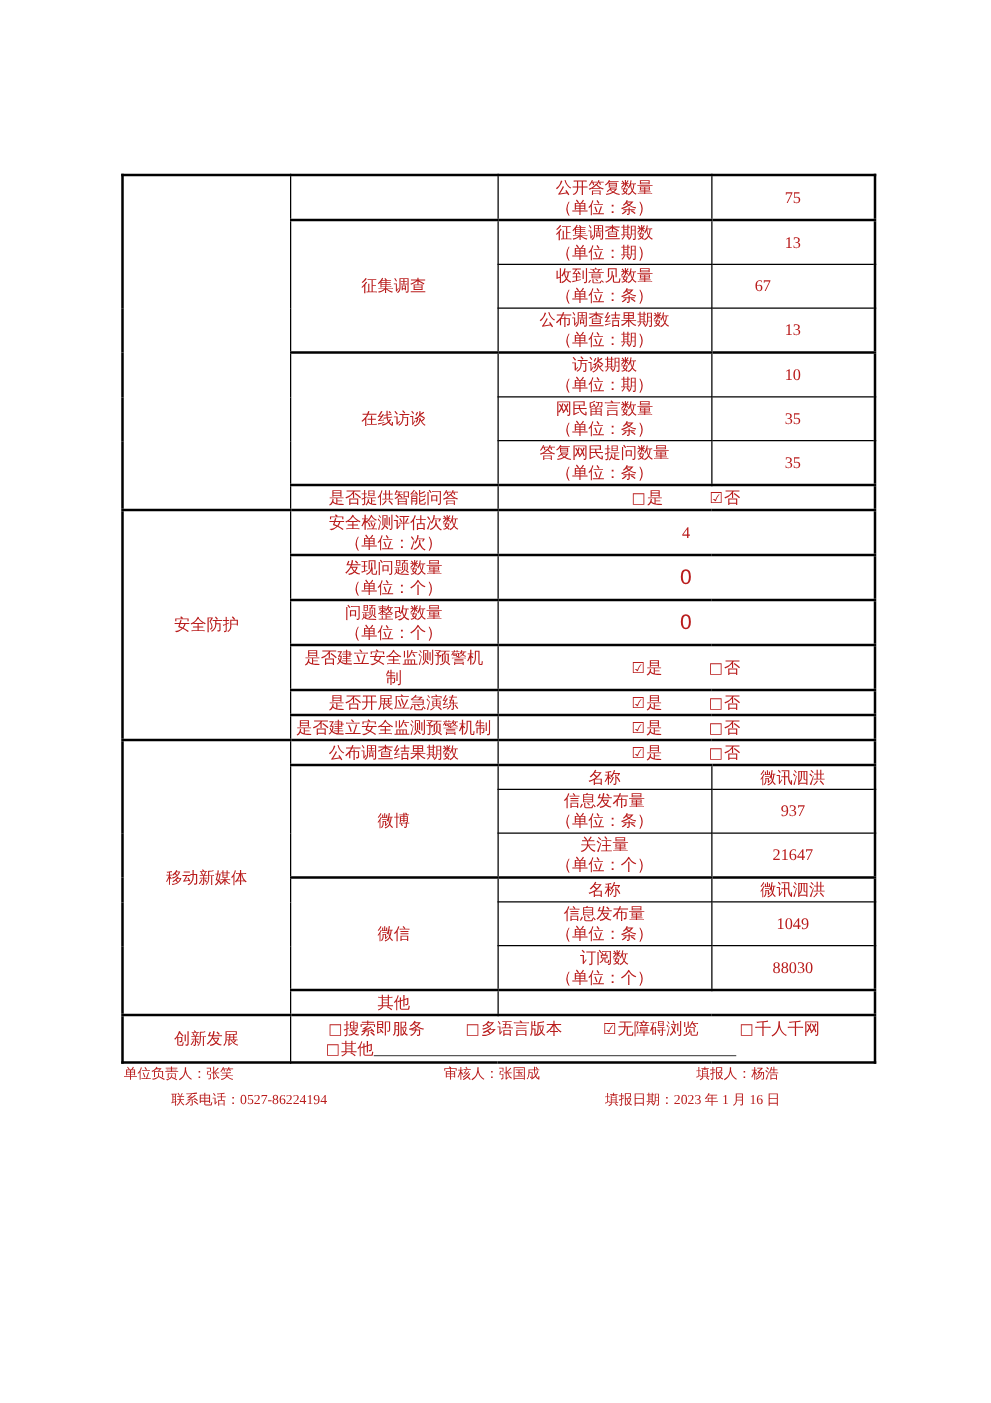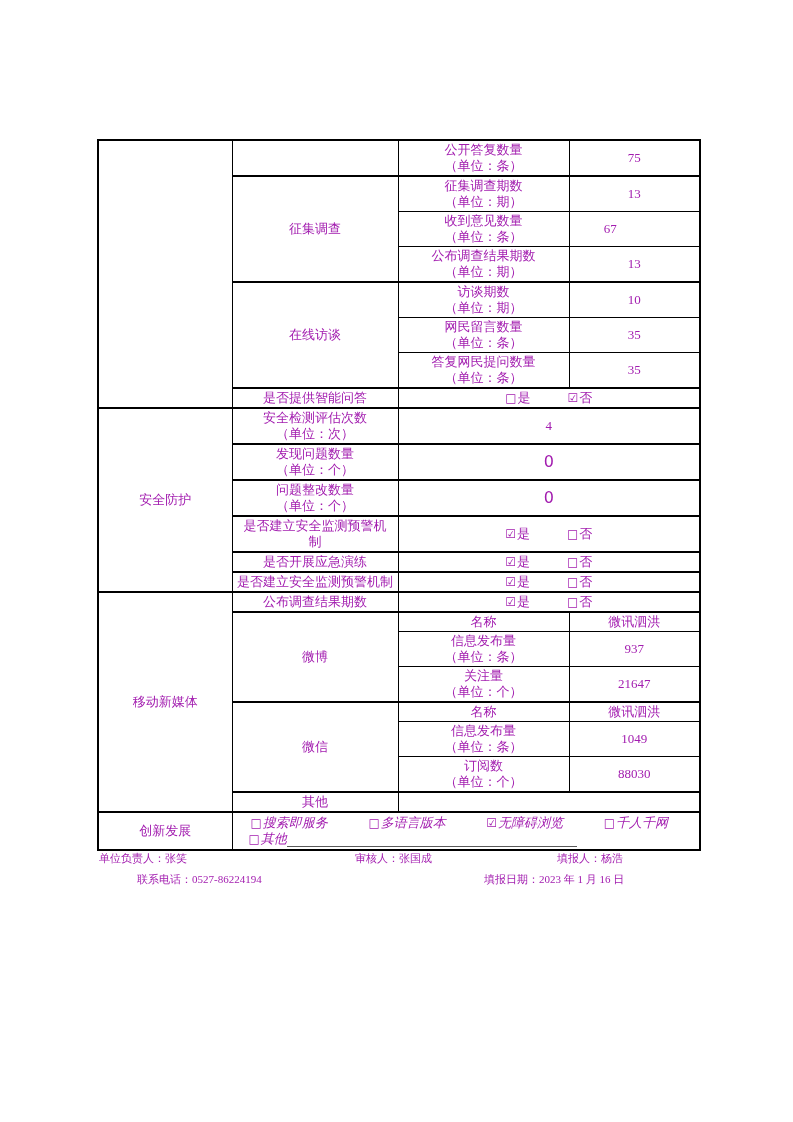--- a/index.html
+++ b/index.html
@@ -1,18 +1,18 @@
 <!DOCTYPE html>
 <html><head>
 <meta charset="utf-8">
 <style>
   html,body{margin:0;padding:0;background:#e8e8e8;}
   .sheet{
     position:relative;width:793px;height:1122px;background:#ffffff;
-    font-family:"Liberation Serif","DejaVu Serif",serif;color:#a21caf;
+    font-family:"Liberation Serif","DejaVu Serif",serif;color:#b91c1c;
     margin:0 auto;overflow:hidden;
   }
   .report{position:absolute;left:97px;top:139px;width:602px;}
   table.report-table{
     border-collapse:collapse;table-layout:fixed;width:602px;
     font-size:13px;line-height:16px;border:2px solid #000;
   }
   td{
     border:1px solid #000;text-align:center;vertical-align:middle;
     padding:1px 2px;overflow:hidden;
@@ -21,23 +21,23 @@
   tr.h34{height:34px;} tr.h36{height:36px;} tr.h19{height:19px;}
   tr.h18{height:18px;} tr.h39{height:25px;}
   .l1{display:block;}
   .num{font-size:13px;font-family:Liberation Serif, serif;}
   .zero{font-size:16px;font-family:"DejaVu Sans","Liberation Sans",sans-serif;line-height:16px;}
   .nudge-left{display:inline-block;transform:translateX(-24px);}
   .cbp{display:inline-flex;gap:37px;align-items:center;}
   .cb{white-space:nowrap;cursor:default;}
   .g{font-family:"DejaVu Sans","Liberation Sans",sans-serif;font-size:12px;margin-right:1px;}
   .wrap2{display:inline-block;max-width:148px;}
-  .innov-cell{vertical-align:middle;padding:2px 4px;font-style:italic;}
+  .innov-cell{vertical-align:middle;padding:2px 16px;}
   .iline1{display:flex;justify-content:space-between;padding:0 27px 0 14px;}
-  .iline2{display:flex;align-items:flex-end;justify-content:flex-start;padding-left:12px;text-align:left;}
+  .iline2{display:flex;justify-content:flex-start;padding-left:12px;text-align:left;}
   .uline{display:inline-block;width:290px;height:13px;border-bottom:1px solid #595959;}
   .fitem{position:absolute;font-size:11px;white-space:nowrap;}
 </style>
 </head>
 <body>
 
 <div class="sheet">
   <div class="report">
     <table class="report-table">
       <colgroup>

